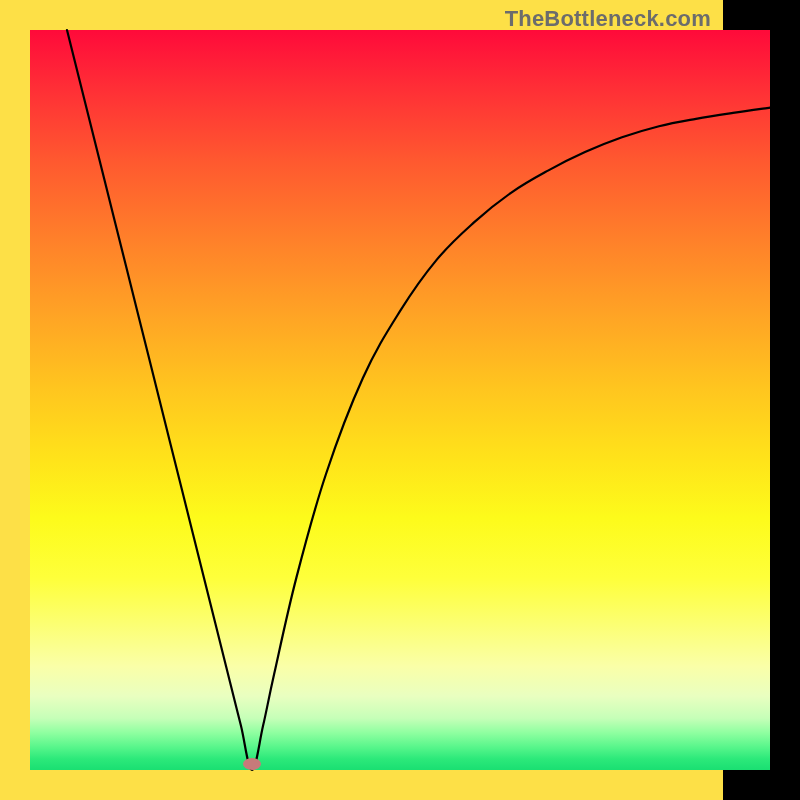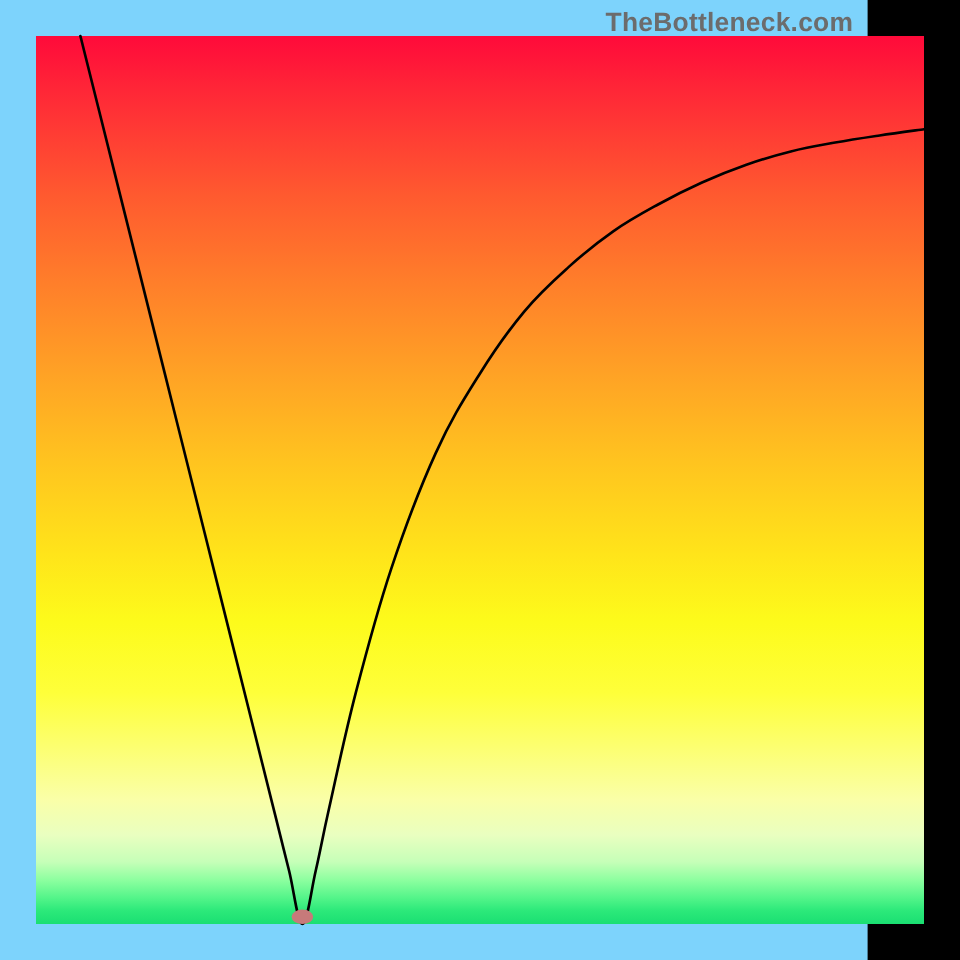--- a/index.html
+++ b/index.html
@@ -7,21 +7,21 @@
     padding: 0;
     width: 800px;
     height: 800px;
     overflow: hidden;
     background: #000;
   }
   .stage {
     position: relative;
     width: 723px;
     height: 800px;
-    background: #7dd3fc;
+    background: #fde047;
   }
   .plot {
     position: absolute;
     left: 30px;
     top: 30px;
     width: 740px;
     height: 740px;
     background: linear-gradient(
       to bottom,
       #ff0a3a 0%,

